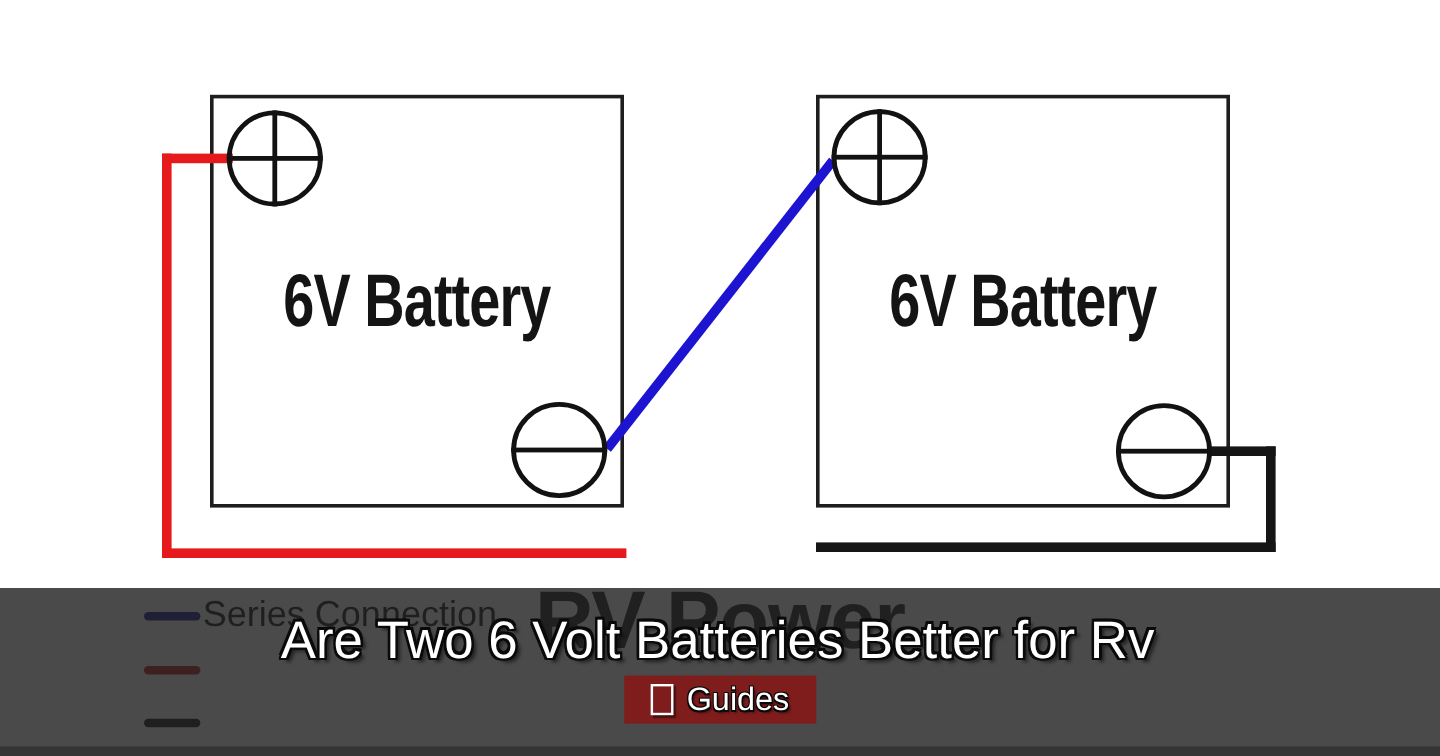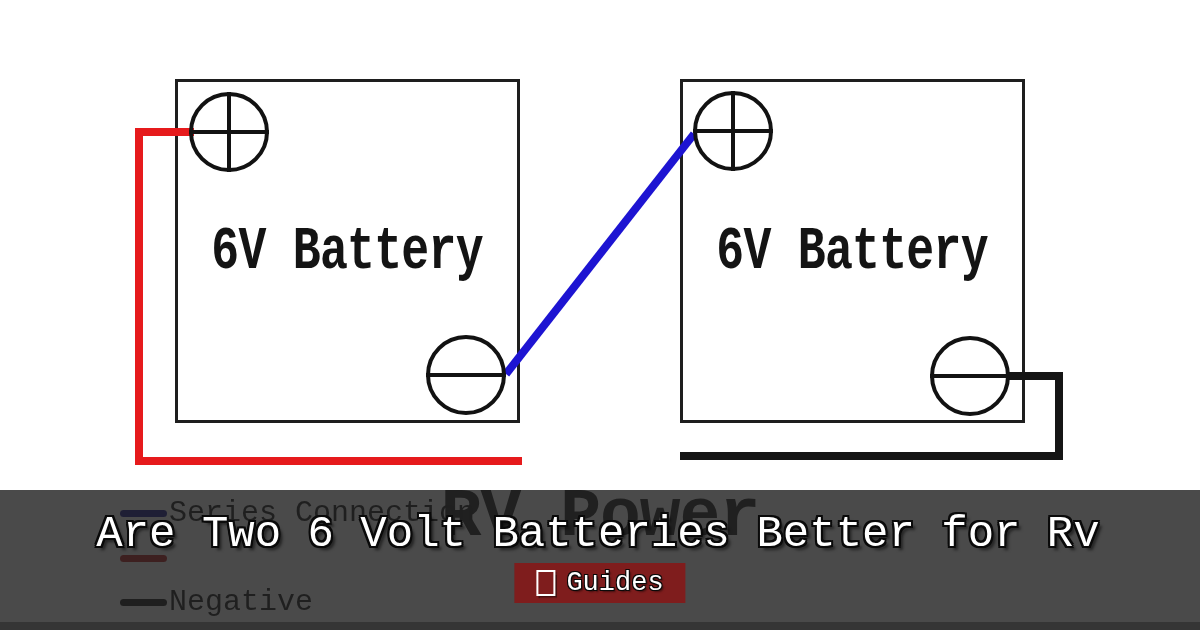--- a/index.html
+++ b/index.html
@@ -1,17 +1,17 @@
 <!DOCTYPE html>
 <html><head>
 <meta charset="utf-8">
 <style>
   html,body{margin:0;padding:0;background:#ffffff;}
   .stage{position:relative;width:1200px;height:630px;overflow:hidden;background:#ffffff;
-         font-family:Liberation Mono, monospace;}
+         font-family:Liberation Sans, sans-serif;}
 
   
   .battery-box{position:absolute;width:345px;height:344px;border:3px solid #1e1e1e;
                box-sizing:border-box;display:flex;align-items:center;justify-content:center;}
   .box-left{left:175px;top:79px;}
   .box-right{left:680px;top:79px;}
   .battery-label{font-size:62px;font-weight:600;color:#141414;letter-spacing:-1px;
                  transform:scaleX(0.75);white-space:nowrap;}
 
   .terminal{position:absolute;width:80px;height:80px;border:4px solid #121212;border-radius:50%;
@@ -95,21 +95,20 @@
     <div>
       <div class="legend-row" style="top:496px">
         <span class="legend-swatch" style="background: rgb(20, 20, 140);"></span>
         <span class="legend-label">Series Connection</span>
       </div>
       <div class="legend-row" style="top:541px">
         <span class="legend-swatch" style="background: rgb(181, 26, 26);"></span>
       </div>
       <div class="legend-row" style="top:585px">
         <span class="legend-swatch" style="background: rgb(18, 18, 18);"></span>
-        <span class="legend-label">Negative</span>
       </div>
     </div>
   </div>
 
   <div class="overlay">
     <div class="overlay-title">Are Two 6 Volt Batteries Better for Rv</div>
     <div class="badge" style="background: #7f1d1d;">
       <span class="badge-icon"></span>
       <span class="badge-label">Guides</span>
     </div>

